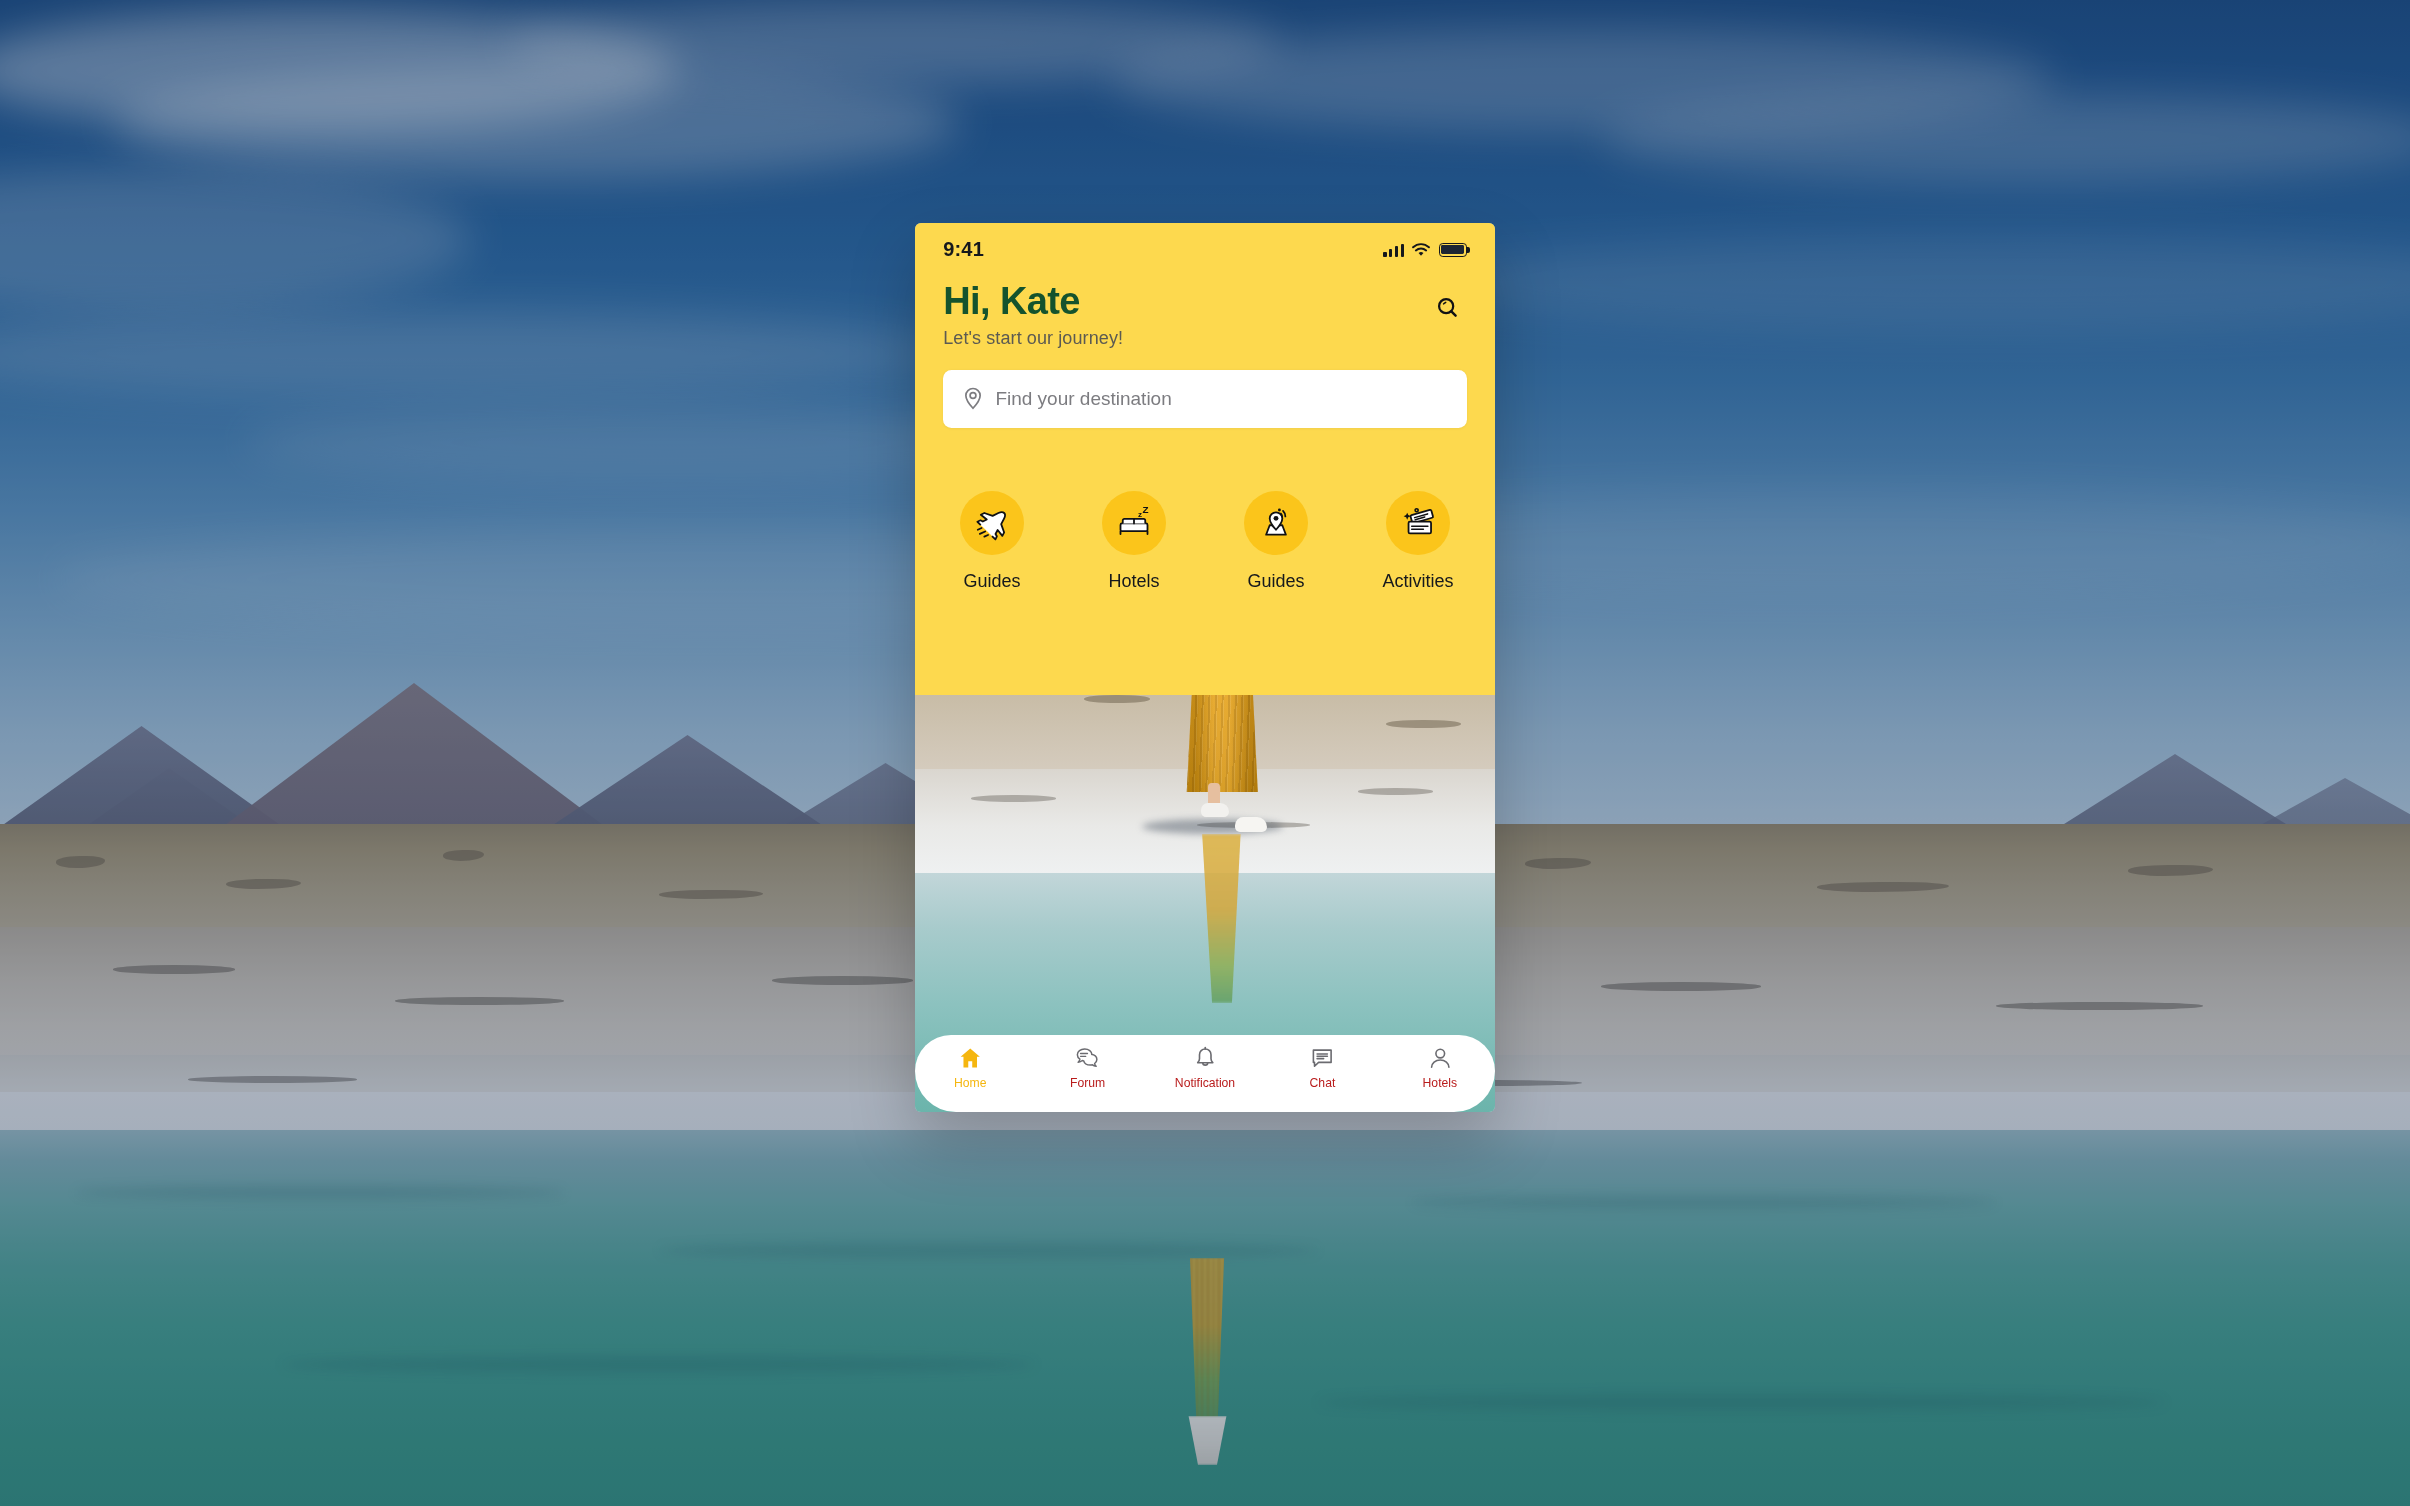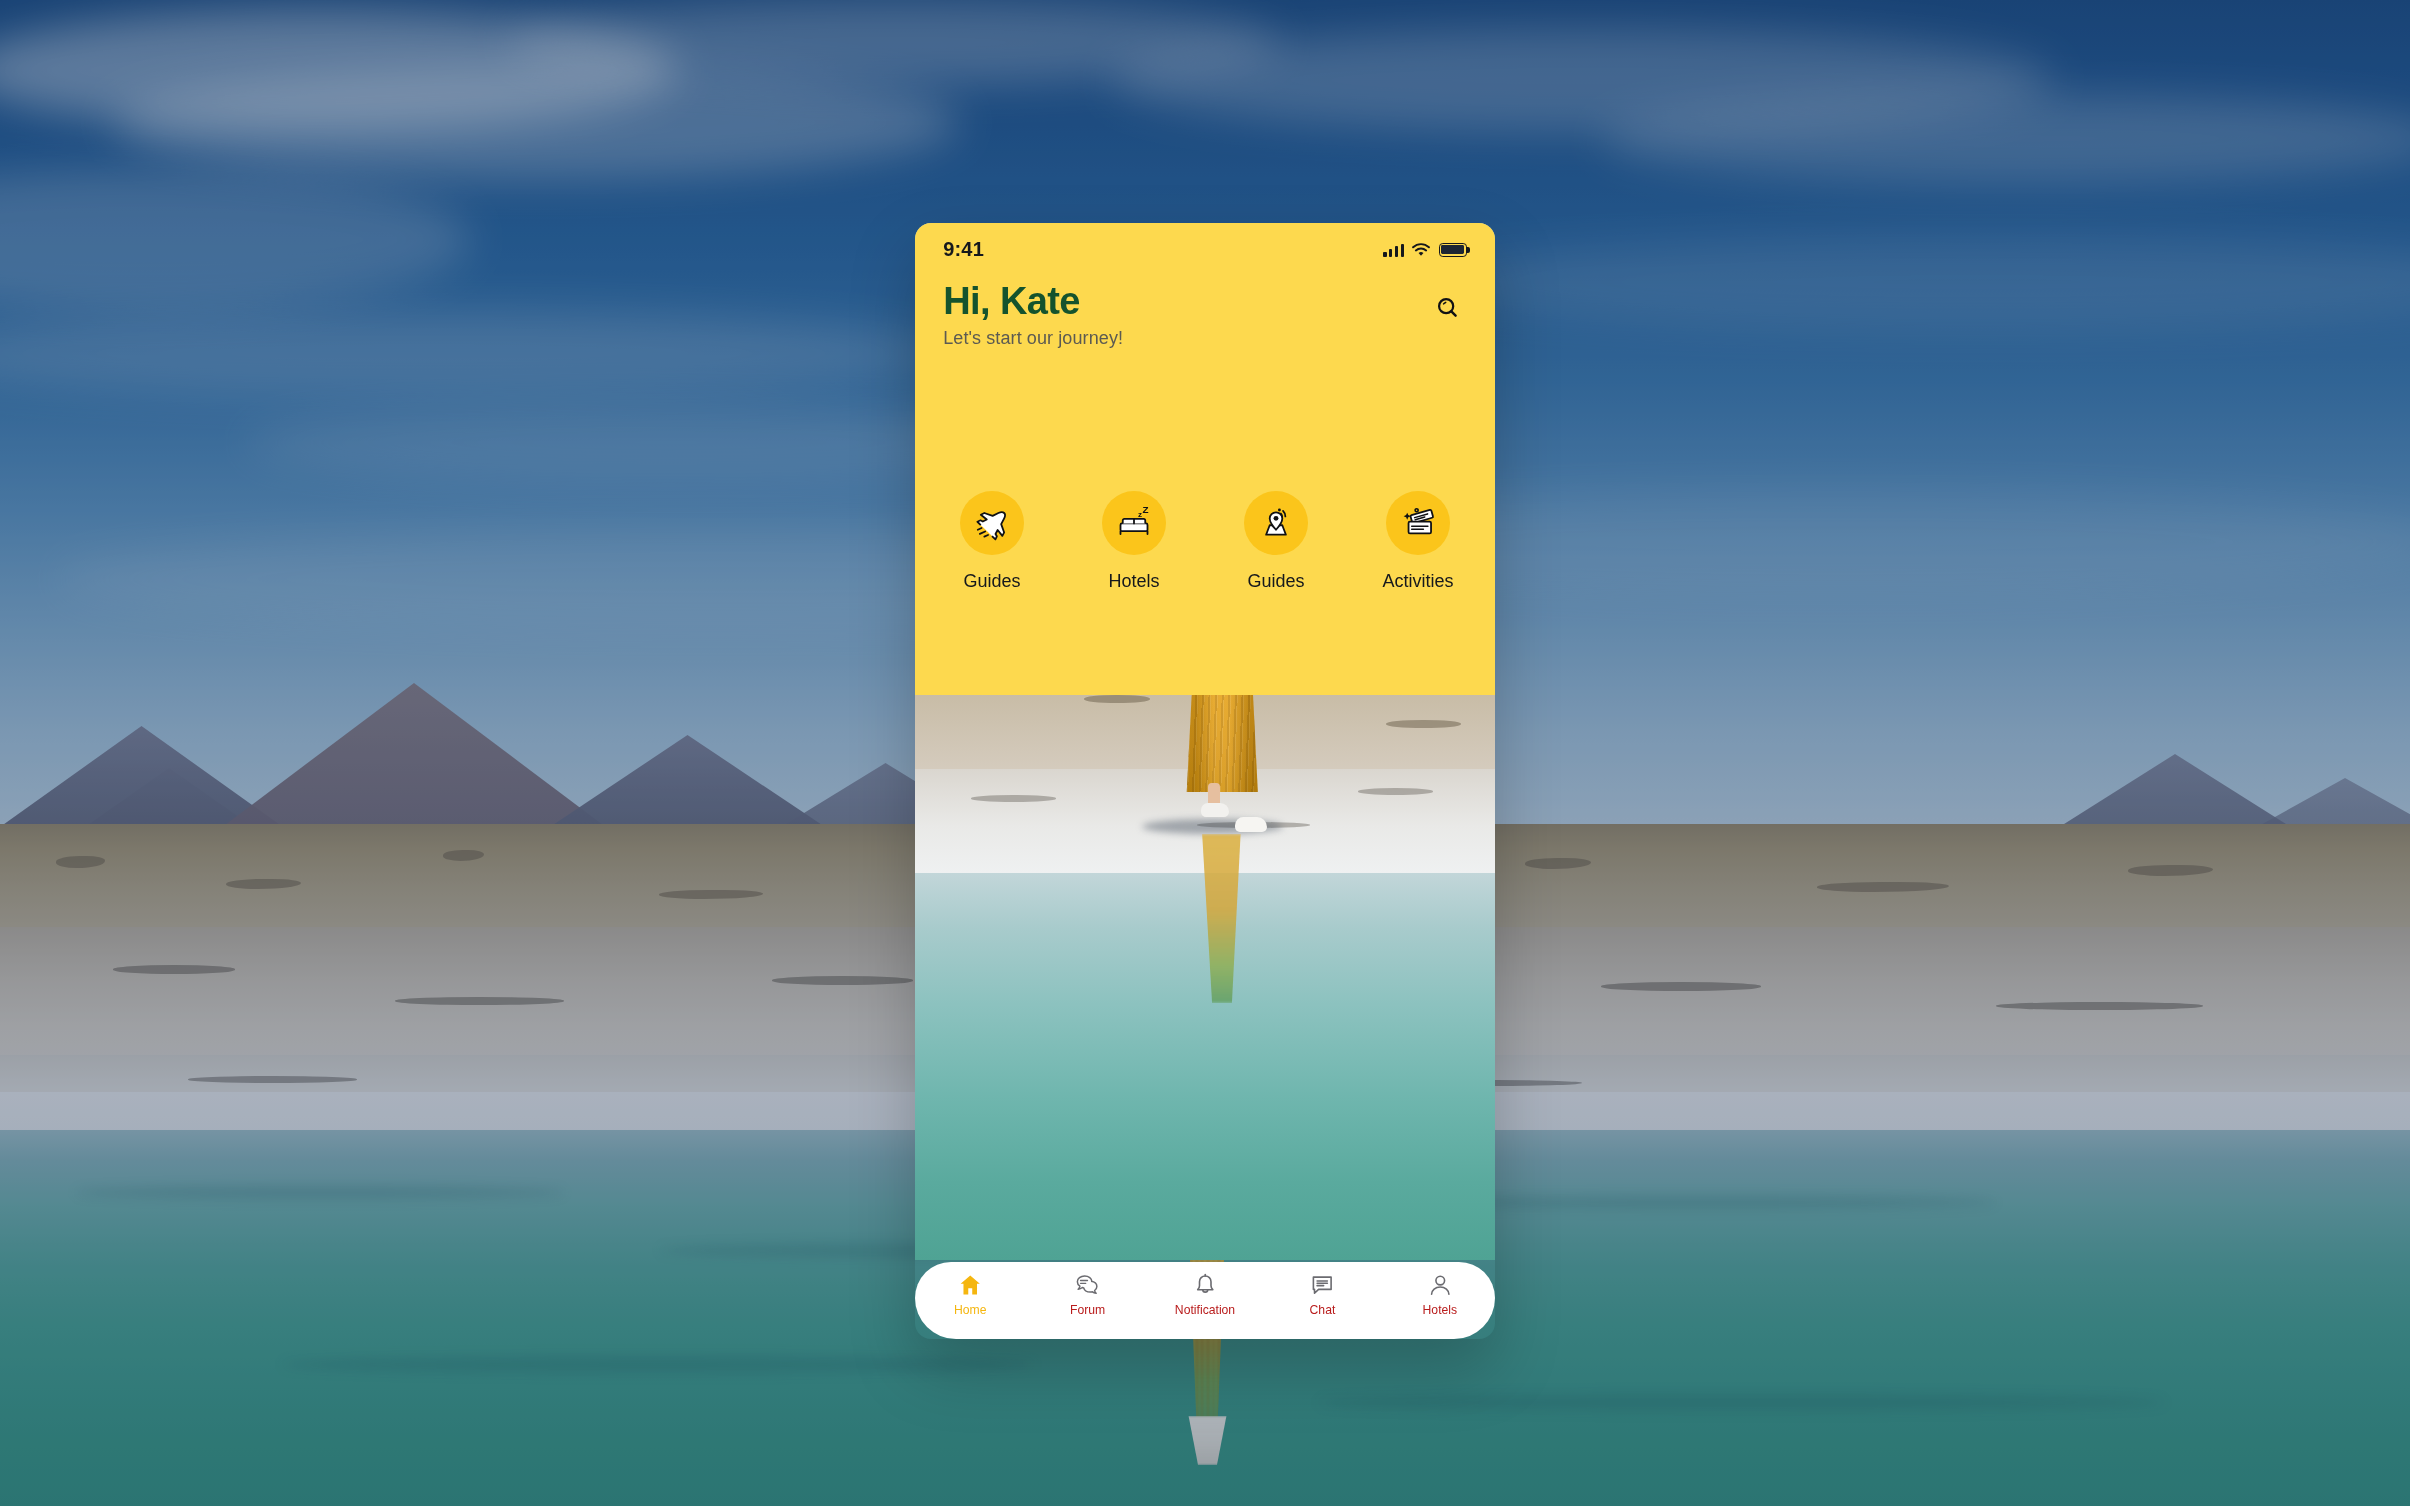--- a/index.html
+++ b/index.html
@@ -106,22 +106,22 @@
     background:linear-gradient(180deg,#efeee8 0%, #e2e0d8 60%, #d4d2ca 100%);
     clip-path:polygon(6% 0%, 94% 0%, 72% 100%, 28% 100%);
     filter:blur(0.9px);
   }
 
   
   .dimmer { position:absolute; inset:0; background:rgba(22,46,78,.30); }
 
   
   #phone {
-    position:absolute; left:915px; top:223px; width:580px; height:1116px;
-    border-radius:16px; overflow:hidden;
+    position:absolute; left:915px; top:223px; width:580px; height:889px;
+    border-radius:6px; overflow:hidden;
     box-shadow:0 28px 66px rgba(0,0,0,.22);
   }
   
   .screen-photo {
     position:absolute; left:0; top:0; width:580px; height:1037px;
     background:
       linear-gradient(180deg,
         #8fb3d4 0%, #93b7d7 18%, #a8c4dd 30%,
         #c9c2b4 41%, #cfc8bb 48%,
         #ded7cd 56%, #e8e6e1 64%,
@@ -411,20 +411,27 @@
       </div>
       <div class="search-icon-btn">
         <svg width="26" height="26" viewBox="0 0 28 28">
           <circle cx="12" cy="12" r="7.6" stroke="#101114" stroke-width="2.4" fill="none"></circle>
           <path d="M17.6 17.6 22.2 22.2" stroke="#101114" stroke-width="2.6" stroke-linecap="round"></path>
           <path d="M9.3 9.6a3.6 3.6 0 0 1 2.2-1.6" stroke="#101114" stroke-width="1.7" fill="none" stroke-linecap="round"></path>
         </svg>
       </div>
     </div>
 
+    <div class="searchbar">
+      <svg width="20" height="23.5" viewBox="0 0 21 25">
+        <path d="M10.5 1.6c-4.2 0-7.6 3.3-7.6 7.4 0 5.4 7.6 13.6 7.6 13.6s7.6-8.2 7.6-13.6c0-4.1-3.4-7.4-7.6-7.4z" stroke="#7c7c80" stroke-width="1.8" fill="none"></path>
+        <circle cx="10.5" cy="9" r="3.1" stroke="#7c7c80" stroke-width="1.8" fill="none"></circle>
+      </svg>
+      <span class="search-placeholder">Find your destination</span>
+    </div>
   </div>
 
   <div class="cats">
 
     <div class="cat">
       <div class="cat-circle">
         <svg width="36" height="36" viewBox="0 0 40 40">
           <path d="M7.5 22.3 3.8 18.6l3.4-1.6 2.6 1.4 4.4-2.3-6.6-5.3 3.9-1.9 9.2 3.2 6.4-3.2c2.3-1.1 5.1-1.3 6.4 0 1.3 1.3 1.1 4-.1 6.2l-3.2 6.2 3.3 9.2-2 3.8-5.2-6.5-2.4 4.4 1.5 2.6-1.6 3.4-3.8-3.7" fill="#fff" stroke="#101114" stroke-width="2" stroke-linejoin="round"></path>
           <path d="M4.2 27.5 8.4 25.6M6.5 32.1 12.4 29.4M11.5 35.2 15.6 33.3" stroke="#101114" stroke-width="2" stroke-linecap="round"></path>
         </svg>

